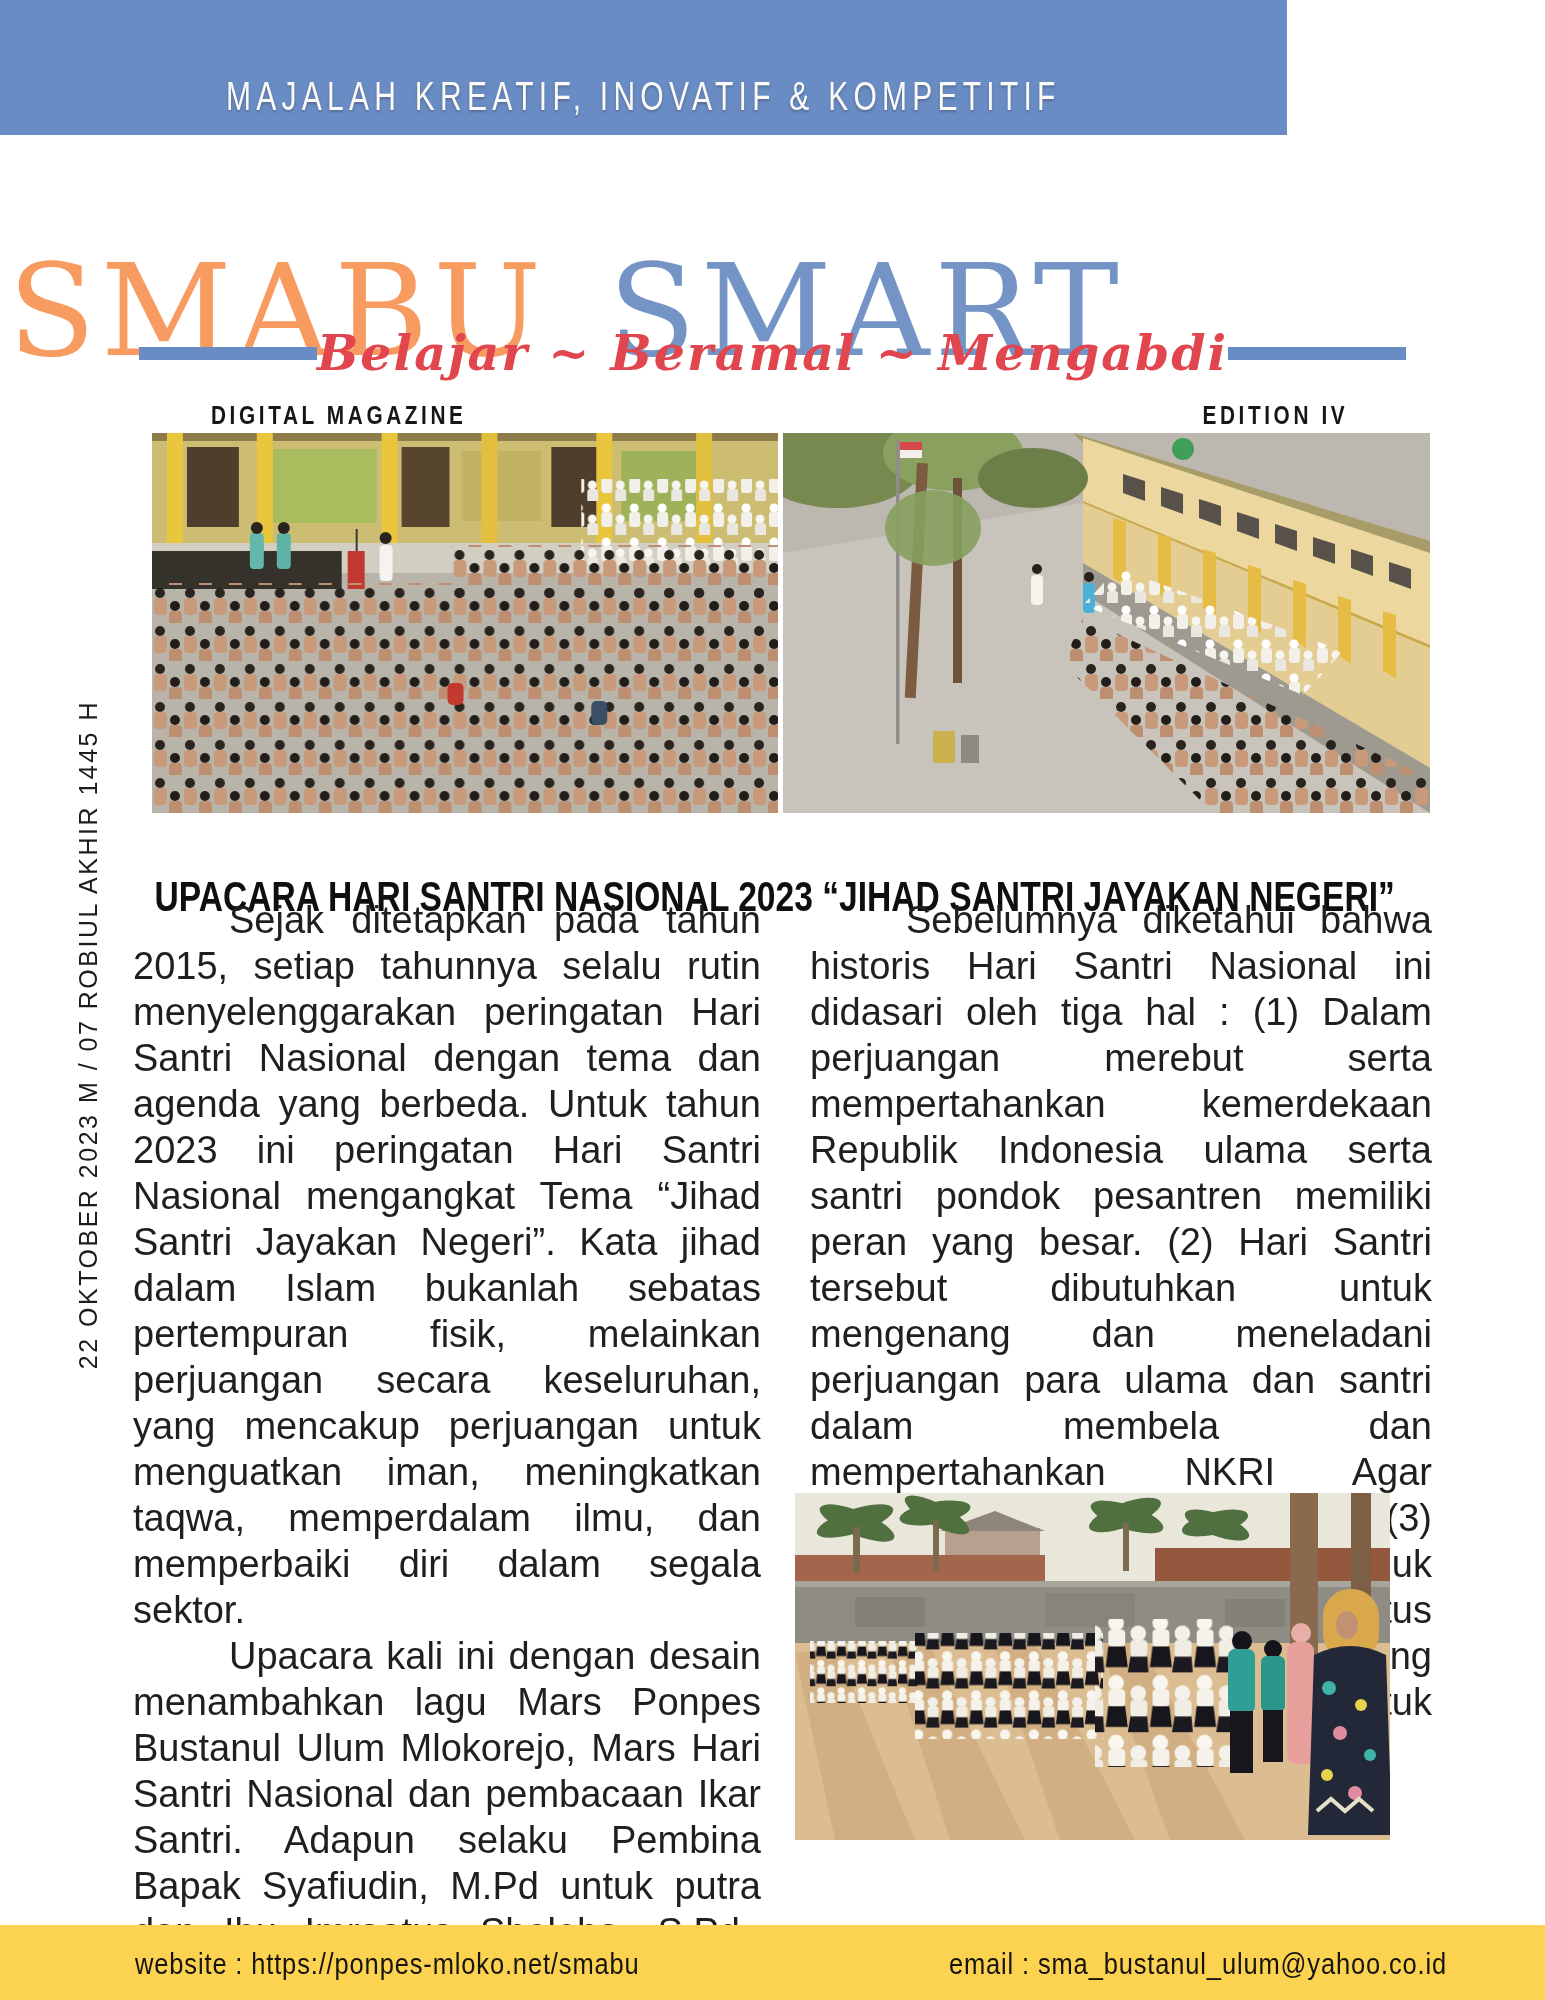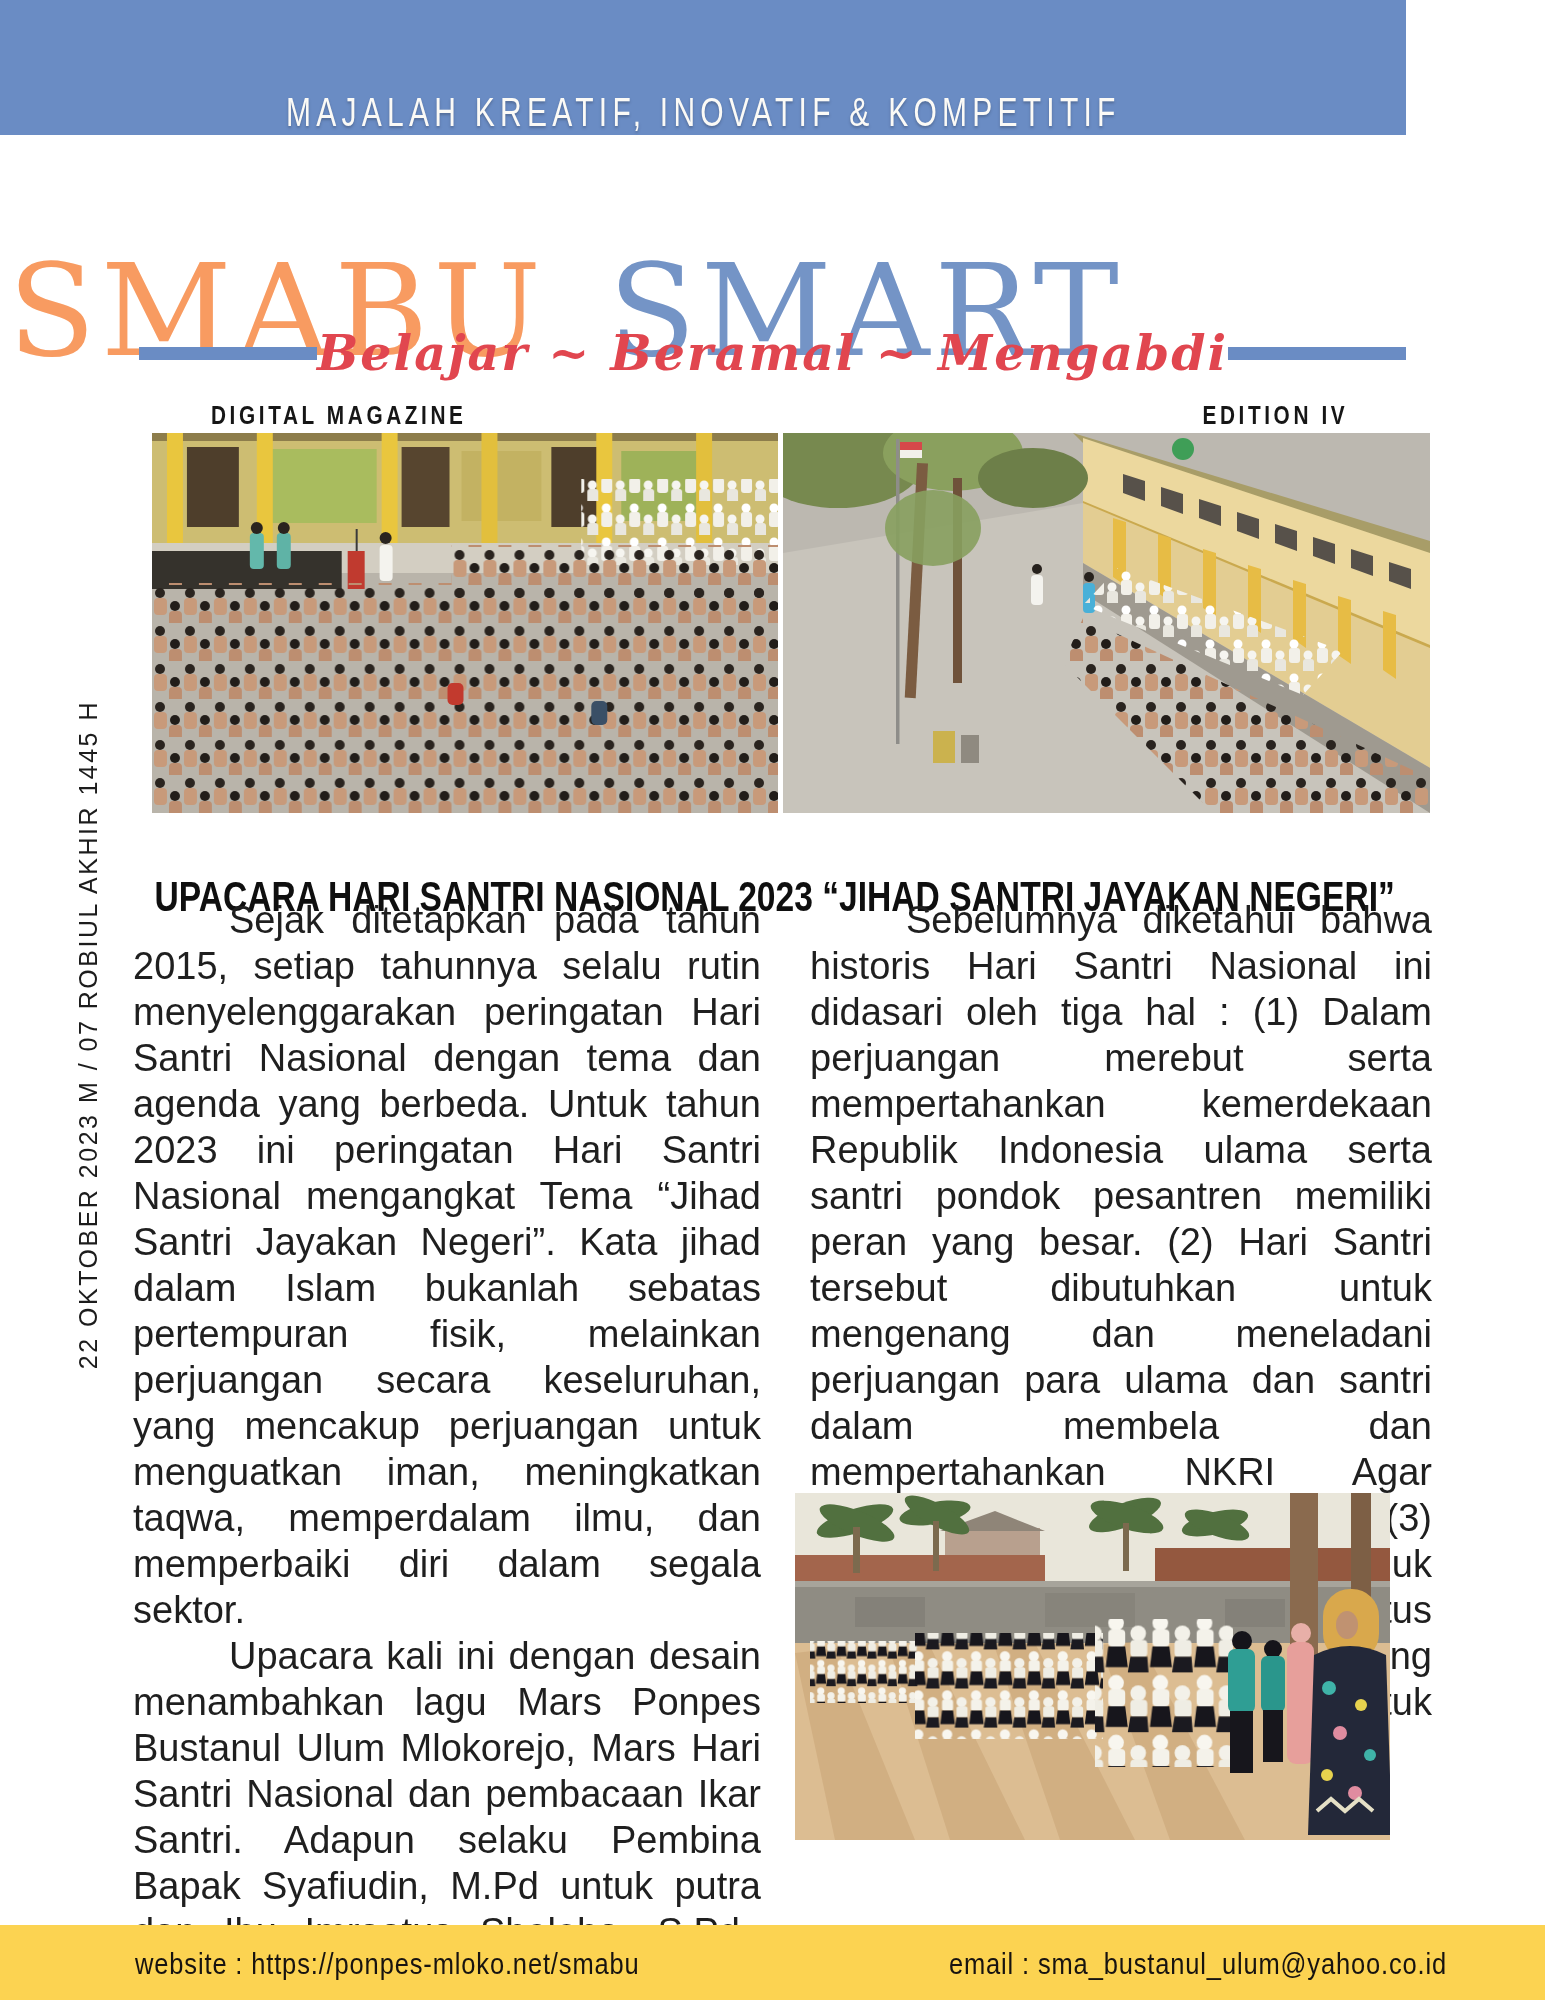--- a/index.html
+++ b/index.html
@@ -2,23 +2,23 @@
 <html><head>
 <meta charset="utf-8">
 <style>
   html,body{margin:0;padding:0;}
   body{
     width:1545px;height:2000px;position:relative;overflow:hidden;
     background:#ffffff;font-family:"Liberation Sans","DejaVu Sans",sans-serif;
   }
   
   .top-banner{
-    position:absolute;left:0;top:0;width:1406px;height:135px;
+    position:absolute;left:0;top:0;width:1287px;height:135px;
     background:#6A8CC4;display:flex;align-items:flex-end;justify-content:center;
-    box-sizing:border-box;
+    box-sizing:border-box;padding-bottom:16px;
   }
   .banner-text{
     color:#fbfaf6;font-size:40px;letter-spacing:7px;font-stretch:condensed;
     transform:scaleX(.75);transform-origin:center bottom;white-space:nowrap;
     text-shadow:0 2px 3px rgba(40,50,70,.35);
   }
   
   .masthead{
     position:absolute;top:158px;left:8px;width:1545px;text-align:left;
     font-family:"DejaVu Serif","Liberation Serif",serif;font-weight:normal;

